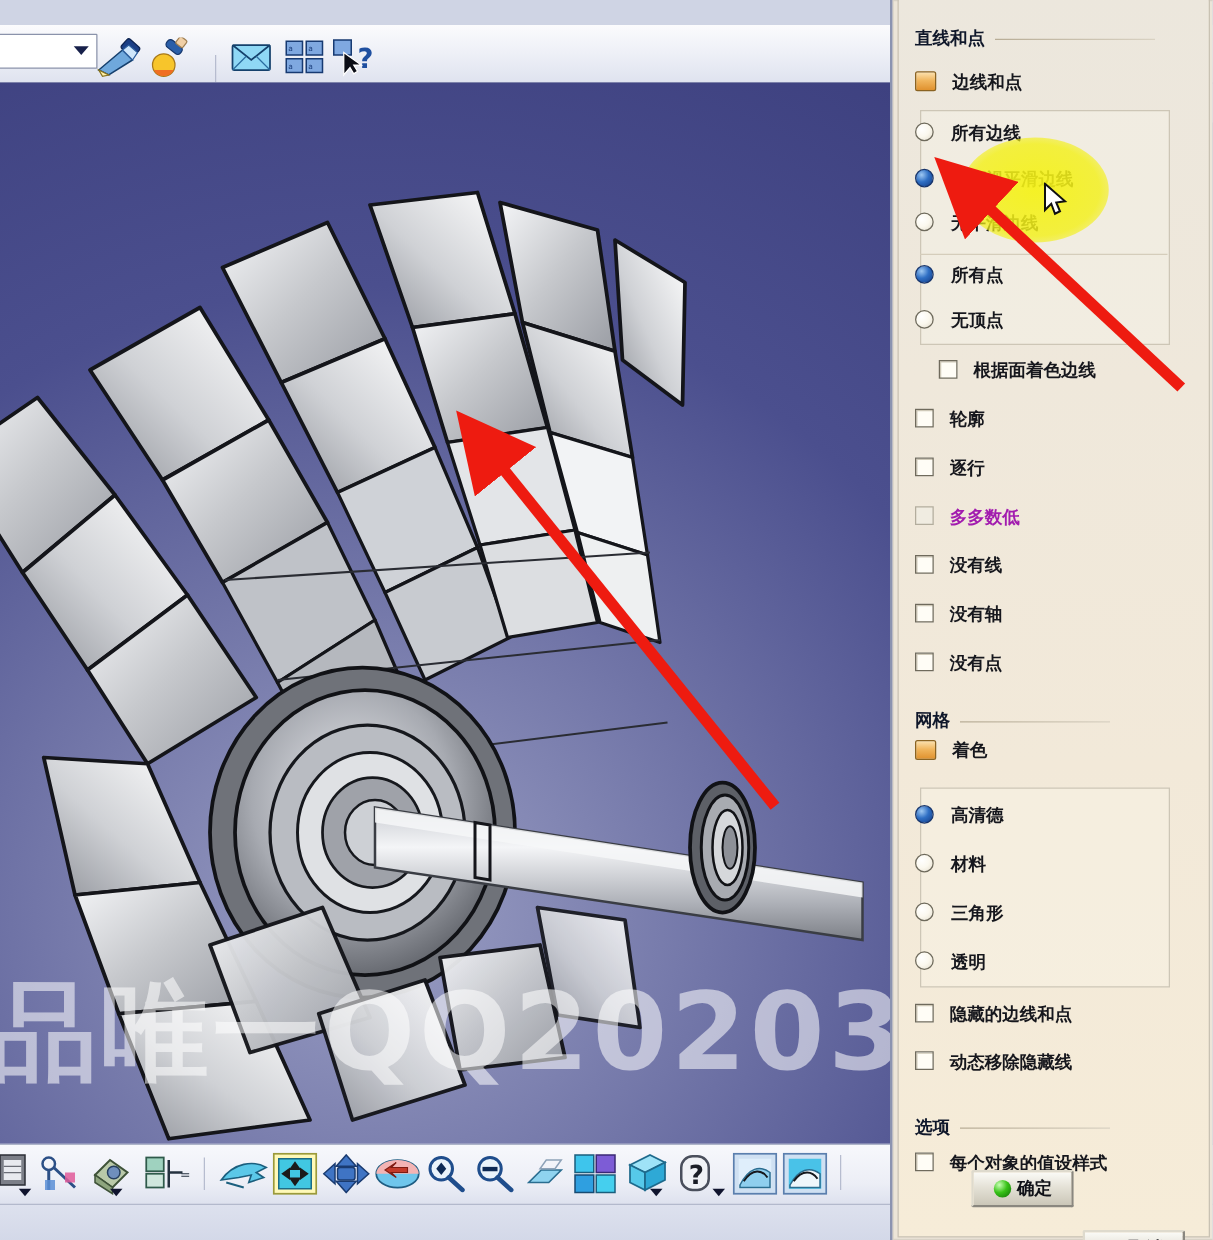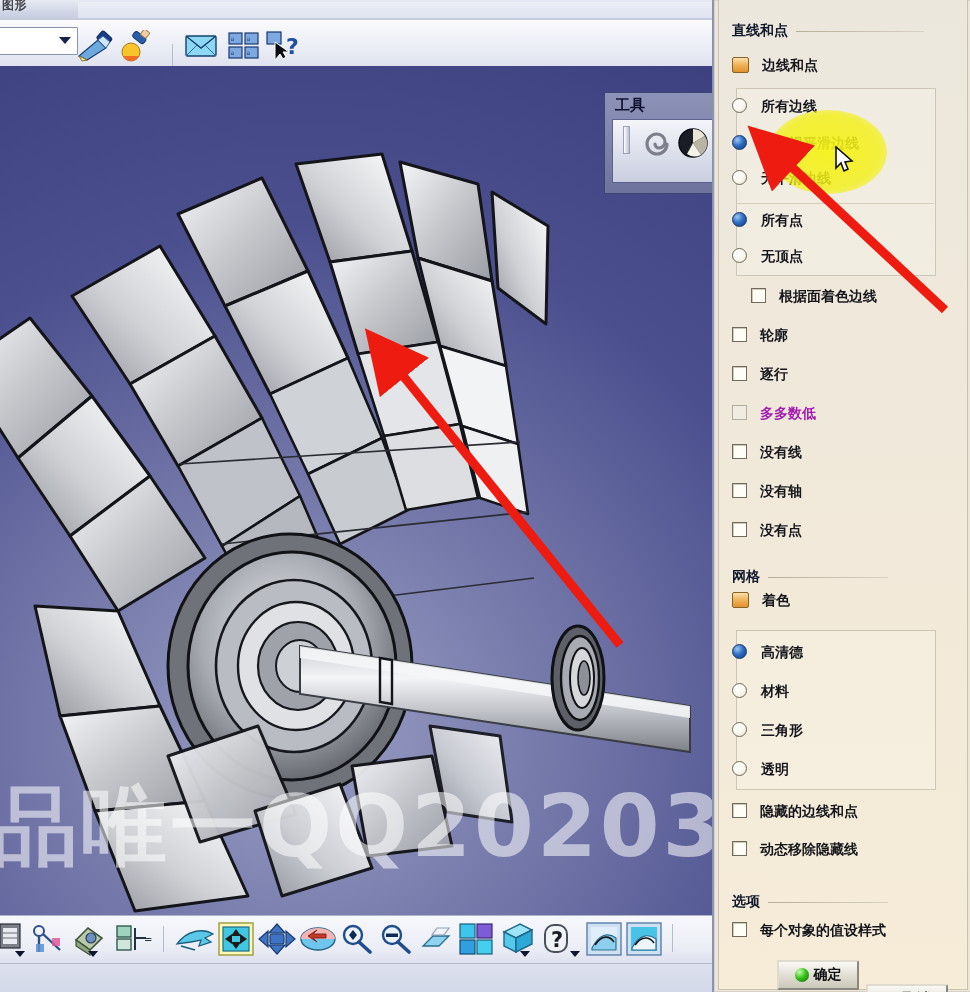--- a/index.html
+++ b/index.html
@@ -168,24 +168,20 @@
     pointer-events:none;
   }
   .cursor{position:absolute;left:835px;top:146px;}
   svg.overlay{position:absolute;left:0;top:0;width:970px;height:992px;pointer-events:none;}
 </style>
 </head>
 <body>
 
 <div class="app">
 
-  <div class="menu-sliver">
-    <div class="frag">图形</div>
-    <div class="panel"></div>
-  </div>
 
   <div class="toolbar">
     <div class="combo">
       <span></span>
       <span class="arrow"></span>
     </div>
 
     <svg class="ic" style="left:76px;top:10px;" width="40" height="32" viewBox="0 0 40 32">
       <polygon points="3,26 22,10 30,18 11,30" fill="#6fa8dc" stroke="#16406e" stroke-width="1.2"></polygon>
       <polygon points="3,26 11,30 6,31" fill="#fff0a6" stroke="#8a7520" stroke-width="1"></polygon>
@@ -327,35 +323,20 @@
         <path d="M168 690 L258 660 L296 748 L200 776 Z" fill="url(#bladeA)" opacity=".96"></path>
         <path d="M255 745 L340 718 L372 802 L282 830 Z" fill="url(#bladeB)" opacity=".96"></path>
         <path d="M352 700 L432 690 L452 780 L368 790 Z" fill="url(#bladeA)" opacity=".96"></path>
         <path d="M430 660 L500 670 L512 756 L446 746 Z" fill="url(#bladeB)" opacity=".9"></path>
       </g>
     </svg>
 
     <div class="wm">品唯一QQ2020303</div>
   </div>
 
-  <div class="palette">
-    <div class="cap">工具</div>
-    <div class="tray">
-      <div class="grip"></div>
-      <svg class="ic" style="left:28px;top:8px;" width="32" height="32" viewBox="0 0 32 32">
-        <path d="M26 16a10 10 0 1 1-10-10 8 8 0 0 1 8 8 6 6 0 0 1-6 6 4 4 0 0 1-4-4" fill="none" stroke="#7d808a" stroke-width="3.2" stroke-linecap="round"></path>
-      </svg>
-      <svg class="ic" style="left:63px;top:6px;" width="34" height="34" viewBox="0 0 34 34">
-        <circle cx="17" cy="17" r="14" fill="#1a1d27" stroke="#0b0d13" stroke-width="1.5"></circle>
-        <path d="M17 3 a14 14 0 0 1 12 7 l-12 7z" fill="#e9e4d5"></path>
-        <path d="M17 17 l12 -7 a14 14 0 0 1 -4 19z" fill="#b9b4a4"></path>
-        <path d="M17 17 l8 12 a14 14 0 0 1 -14 -1z" fill="#f5f2e7"></path>
-      </svg>
-    </div>
-  </div>
 
   <div class="peek">
     <div class="sb"></div>
   </div>
 
   <div class="bottombar">
     <div class="split"></div>
 
     <svg class="ic" style="left:0px;top:6px;" width="30" height="32" viewBox="0 0 30 32">
       <rect x="0" y="2" width="20" height="24" fill="#7c7f88" stroke="#2b2e36" stroke-width="1.2"></rect>
@@ -586,21 +567,21 @@
     <div class="grp short" style="top:893px;">
       <span>选项</span>
       <span class="rule"></span>
     </div>
 
     <div class="row" style="top:922px;">
       <span class="cbx"></span>
       <span>每个对象的值设样式</span>
     </div>
 
-    <div class="btn" style="left:63px;top:960px;">
+    <div class="btn" style="left:63px;top:936px;">
       <span class="bulb g"></span>
       <span>确定</span>
     </div>
     <div class="btn" style="left:152px;top:960px;margin-top:24px;">
       <span class="bulb r"></span>
       <span>取消</span>
     </div>
   </div>
 
   <div class="hl-dot"></div>

